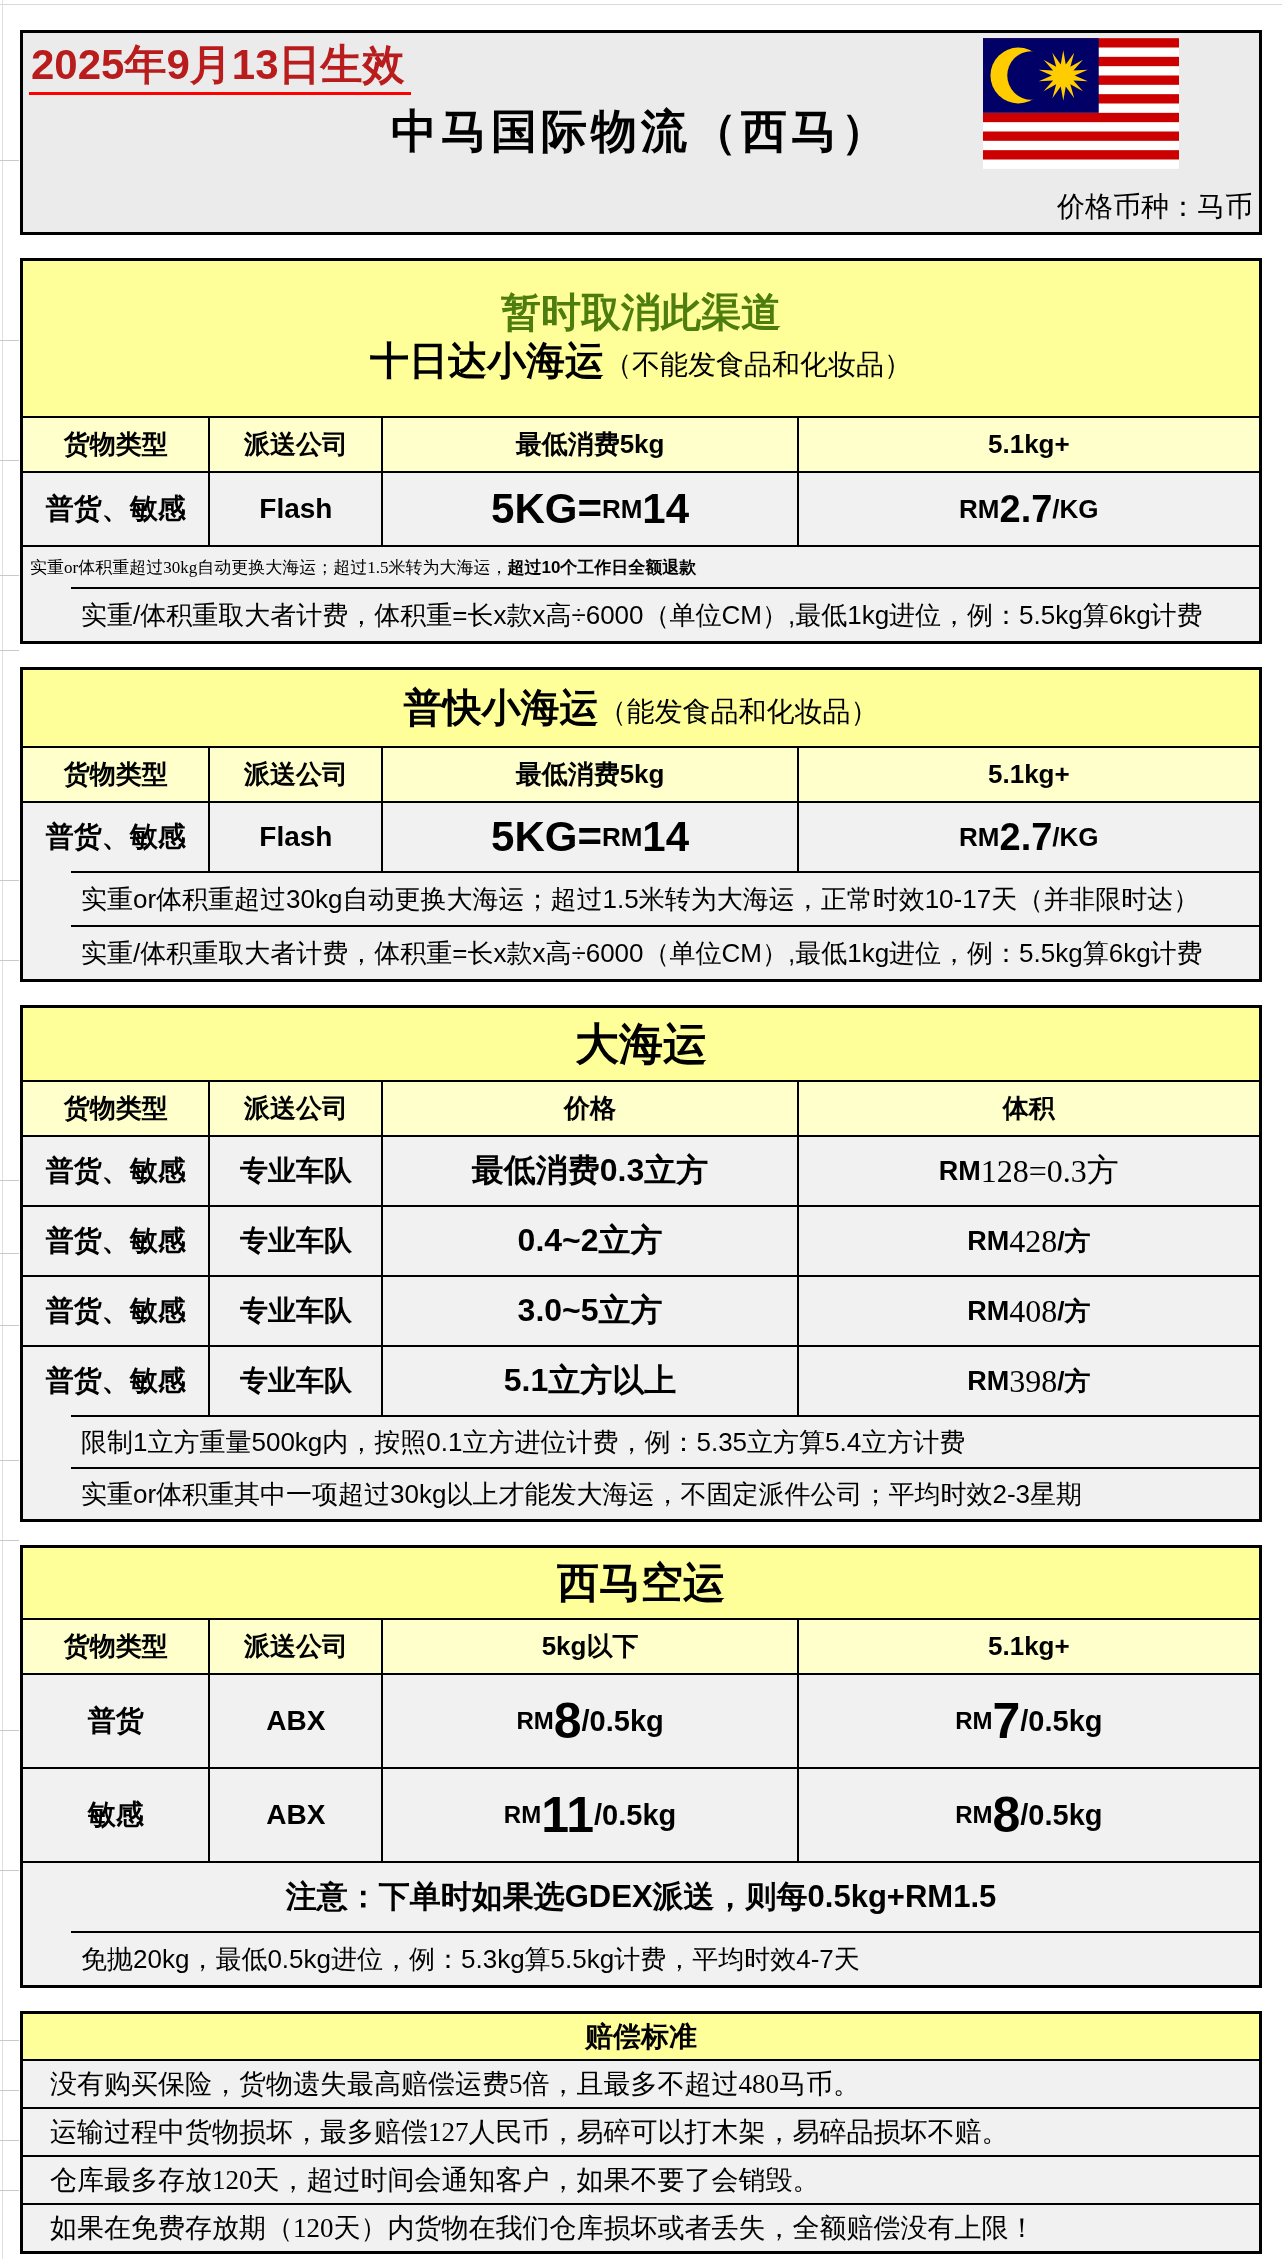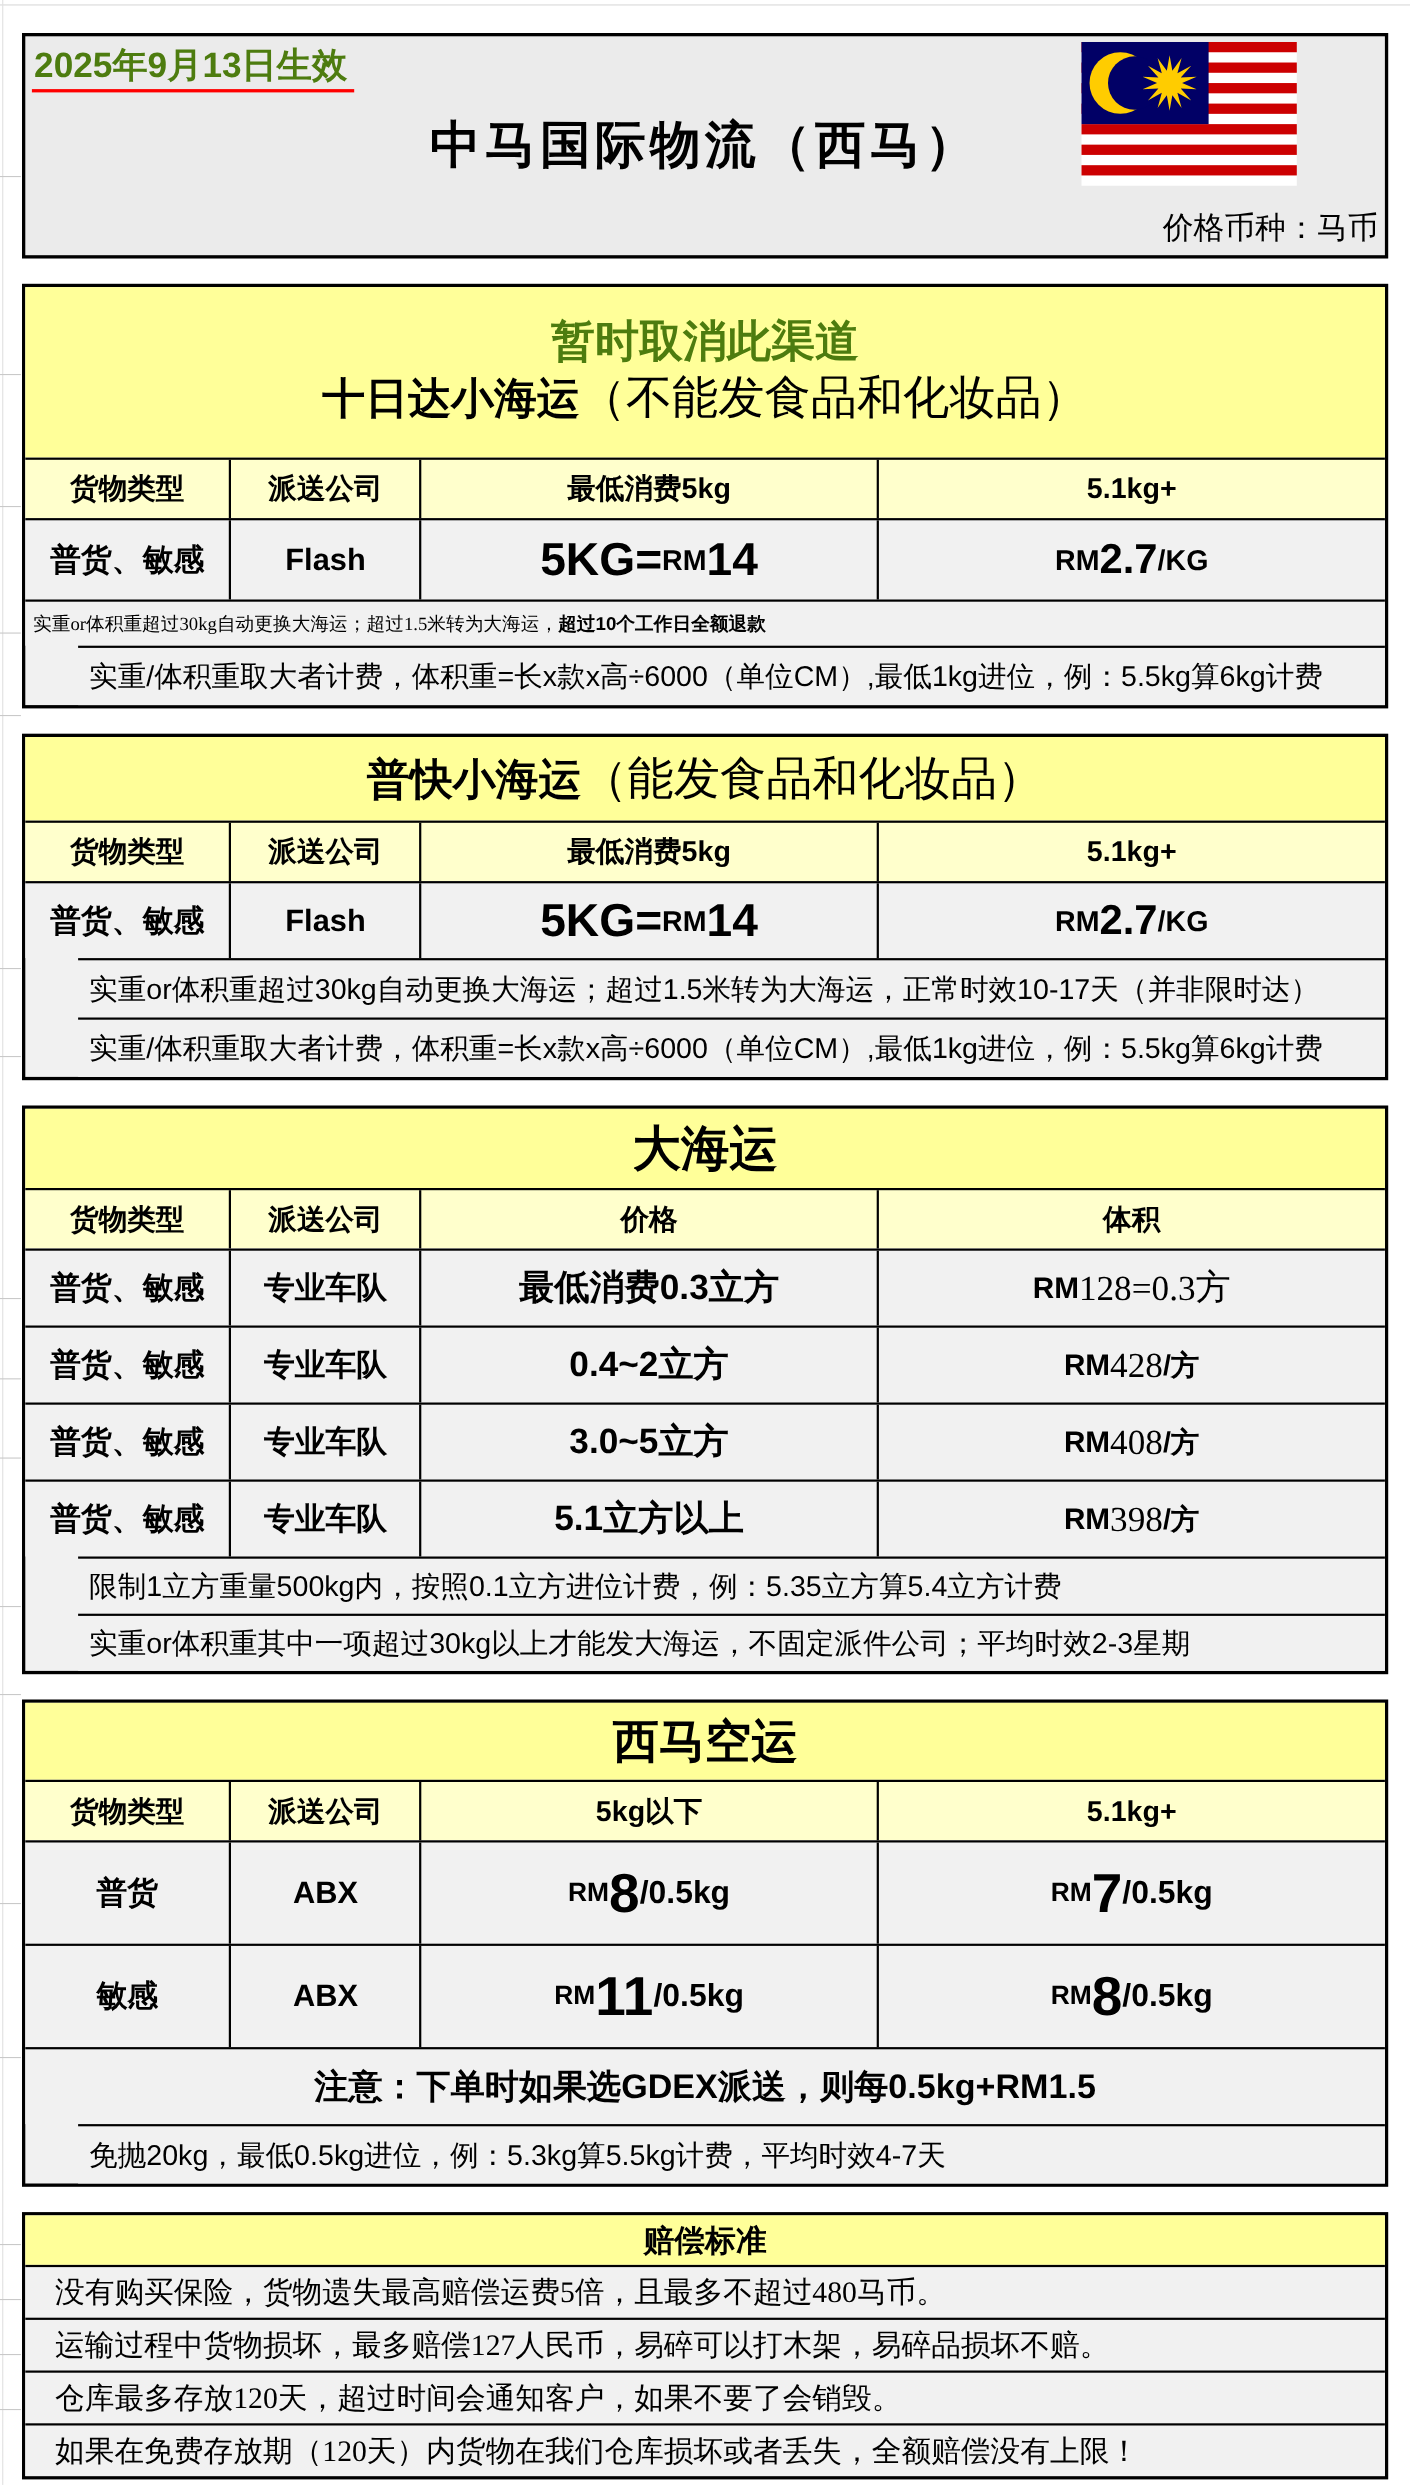--- a/index.html
+++ b/index.html
@@ -9,21 +9,21 @@
 
   
   .topline { position:absolute; left:0; top:4px; width:1282px; height:1px; background:#d9d9d9; }
   .leftline { position:absolute; left:2px; top:0; width:1px; height:2259px; background:#e0e0e0; }
   .margin-grid .gl { position:absolute; left:0; width:19px; height:1px; background:#c9c9c9; }
 
   .content { position:absolute; left:20px; top:30px; width:1242px; }
 
   
   .hdrbox { position:relative; height:205px; background:#ebebeb; border:3px solid #000; }
-  .date { position:absolute; left:6px; top:8px; font-size:32px; font-weight:bold; color:#4d7c0f;
+  .date { position:absolute; left:6px; top:8px; font-size:42px; font-weight:bold; color:#b91c1c;
           border-bottom:3px solid #ff0000; padding:0 6px 3px 2px; line-height:1.15; }
   .main-title { position:absolute; left:0; top:68px; width:100%; text-align:center;
           font-family:"Liberation Serif","DejaVu Serif",serif; font-weight:bold; font-size:46px; letter-spacing:4px; }
   .flag { position:absolute; right:80px; top:5px; width:196px; height:131px; }
   .currency { position:absolute; right:6px; bottom:6px; font-family:"Liberation Serif","DejaVu Serif",serif;
           font-size:28px; }
 
   
   .tbl { border:3px solid #000; background:#f1f1f1; margin-top:23px; }
   .band { background:#ffff99; text-align:center; display:flex; flex-direction:column; justify-content:center; }
@@ -32,21 +32,21 @@
   .row > div:first-child { border-left:none; }
   .hdr-row { background:#ffffcc; font-weight:bold; font-size:26px; }
   .data-row { background:#f1f1f1; font-weight:bold; }
   .cell-type, .cell-co { font-size:28px; font-weight:bold; }
   .note { border-top:2px solid #000; background:#f1f1f1; display:flex; align-items:center;
           padding-left:10px; font-size:26px; }
   .note.center { justify-content:center; padding-left:0; }
 
   .banner { color:#4d7c0f; font-weight:bold; font-size:40px; line-height:1.1; }
   .band-title b { font-size:39px; font-weight:bold; }
-  .band-title .sub { font-family:Liberation Sans, sans-serif; font-size:42px; font-weight:normal; }
+  .band-title .sub { font-family:Liberation Sans, sans-serif; font-size:28px; font-weight:normal; }
 
   
   .t1 .band { height:155px; }
   .t1 .hdr-row, .t2 .hdr-row, .t3 .hdr-row, .t4 .hdr-row { height:55px; }
   .t1 .data-row { height:74px; }
   .t1 .note-sm { height:42px; font-size:17px; font-family:"Liberation Serif","DejaVu Serif",serif; padding-left:7px; }
   .t1 .note-sm b { font-family:"Liberation Sans","DejaVu Sans",sans-serif; }
   .t1 .note-lg, .t2 .note, .t3 .note, .t4 .note-plain { height:54px;margin-left:48px; }
 
   

